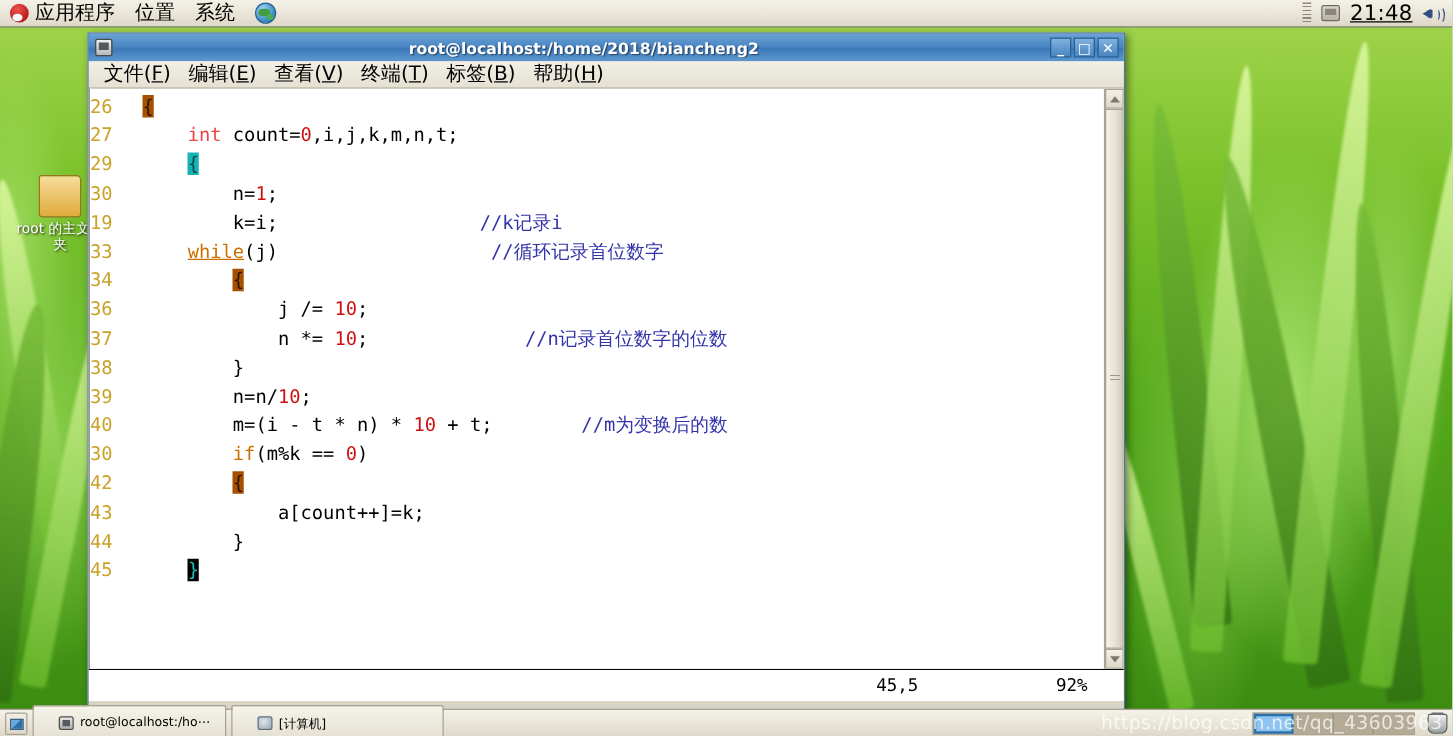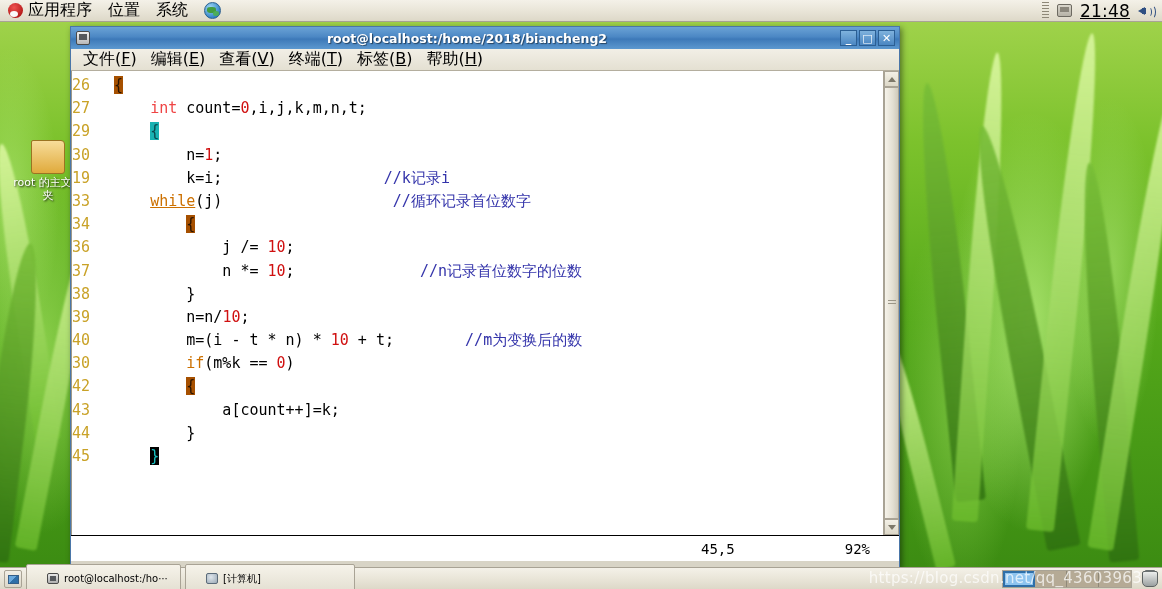--- a/index.html
+++ b/index.html
@@ -346,21 +346,21 @@
     background: linear-gradient(180deg, #eceeec, #9aa0a0);
     border: 1px solid #5d6363;
     border-radius: 2px 2px 5px 5px; box-sizing: border-box;
     position: relative; cursor: default;
   }
   .trash-tray::before {
     content: ""; position: absolute; left: 2px; top: -2px; right: 2px; height: 2px;
     background: #6c7272; border-radius: 1px;
   }
   .watermark {
-    position: absolute; right: 20px; bottom: 2px;
+    position: absolute; right: 8px; bottom: 2px;
     font-size: 15px; color: rgba(255,255,255,.72);
     font-family: "DejaVu Sans", "Liberation Sans", sans-serif;
     letter-spacing: .3px; white-space: nowrap; pointer-events: none;
   }
 </style>
 </head>
 <body>
 
 <div id="screen">
 

